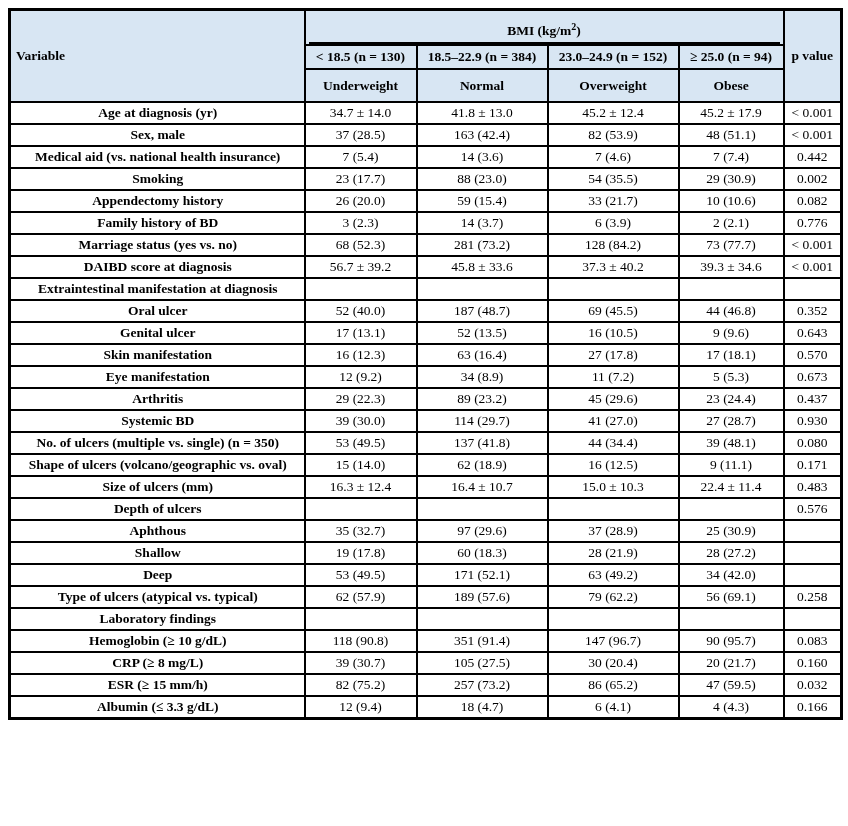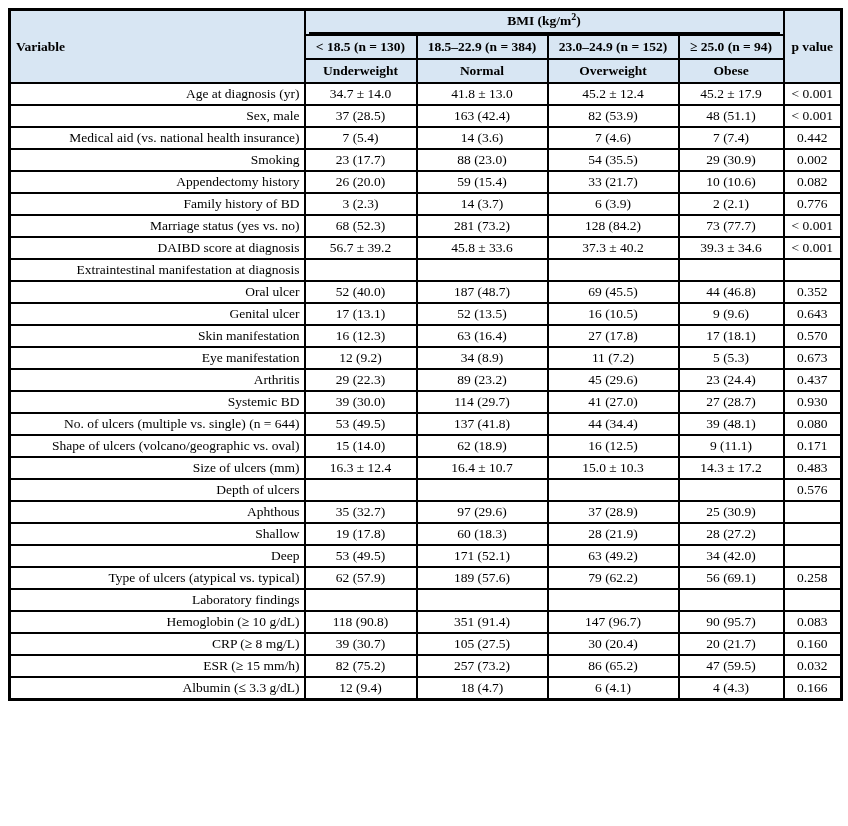--- a/index.html
+++ b/index.html
@@ -40,45 +40,46 @@
   th.variable-head {
     text-align: left;
     padding-left: 5px;
   }
   th.bmi-head {
     padding: 0;
   }
   .bmi-underline {
     display: block;
     margin: 0 3px;
-    padding: 2px 0 3px 0;
+    padding: 12px 0 3px 0;
     border-bottom: 2px solid #000000;
   }
   .bmi-underline sup {
     font-size: 10px;
     line-height: 0;
   }
   tr.range-row th {
     height: 24px;
   }
   tr.category-row th {
-    height: 24px;
+    height: 33px;
     text-align: center;
   }
   tbody td {
     font-size: 13.5px;
     height: 22px;
     padding: 1px 4px;
     text-align: center;
     background: #ffffff;
     vertical-align: middle;
   }
   tbody td.lbl {
-    text-align: right;
+    text-align: center;
     padding-left: 5px;
+    font-weight: bold;
   }
 </style>
 </head>
 <body>
 
 <div class="page">
   <table class="data-table">
     <colgroup>
       <col style="width:295px">
       <col style="width:112px">
@@ -223,41 +224,41 @@
         </tr>
         <tr>
           <td class="lbl">Systemic BD</td>
           <td>39 (30.0)</td>
           <td>114 (29.7)</td>
           <td>41 (27.0)</td>
           <td>27 (28.7)</td>
           <td>0.930</td>
         </tr>
         <tr>
-          <td class="lbl">No. of ulcers (multiple vs. single) (n = 644)</td>
+          <td class="lbl">No. of ulcers (multiple vs. single) (n = 350)</td>
           <td>53 (49.5)</td>
           <td>137 (41.8)</td>
           <td>44 (34.4)</td>
           <td>39 (48.1)</td>
           <td>0.080</td>
         </tr>
         <tr>
           <td class="lbl">Shape of ulcers (volcano/geographic vs. oval)</td>
           <td>15 (14.0)</td>
           <td>62 (18.9)</td>
           <td>16 (12.5)</td>
           <td>9 (11.1)</td>
           <td>0.171</td>
         </tr>
         <tr>
           <td class="lbl">Size of ulcers (mm)</td>
           <td>16.3 ± 12.4</td>
           <td>16.4 ± 10.7</td>
           <td>15.0 ± 10.3</td>
-          <td>14.3 ± 17.2</td>
+          <td>22.4 ± 11.4</td>
           <td>0.483</td>
         </tr>
         <tr>
           <td class="lbl">Depth of ulcers</td>
           <td></td>
           <td></td>
           <td></td>
           <td></td>
           <td>0.576</td>
         </tr>

